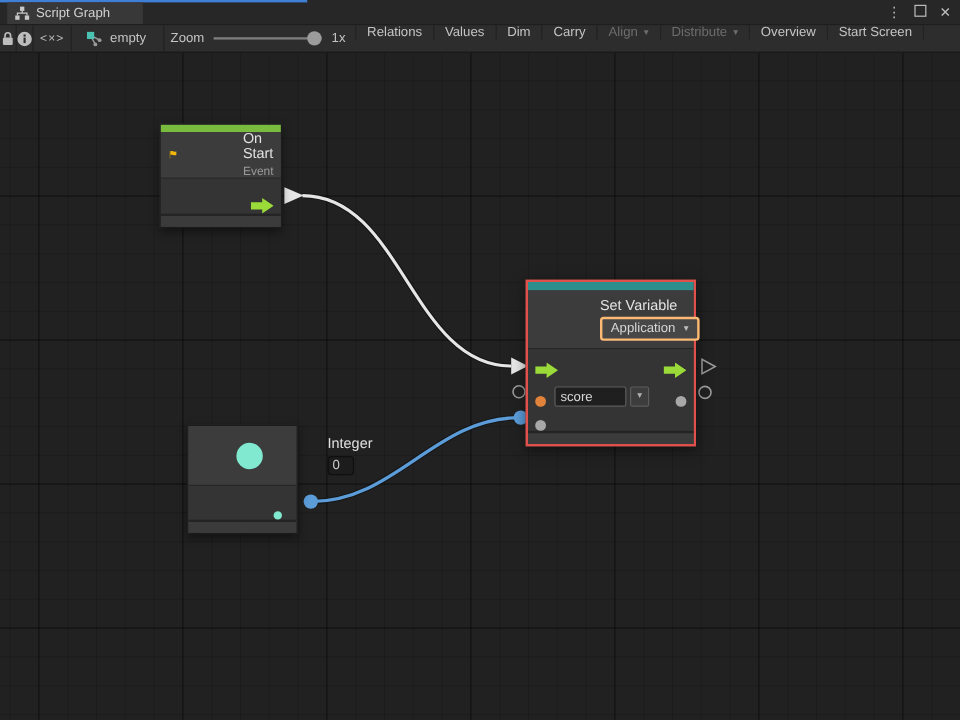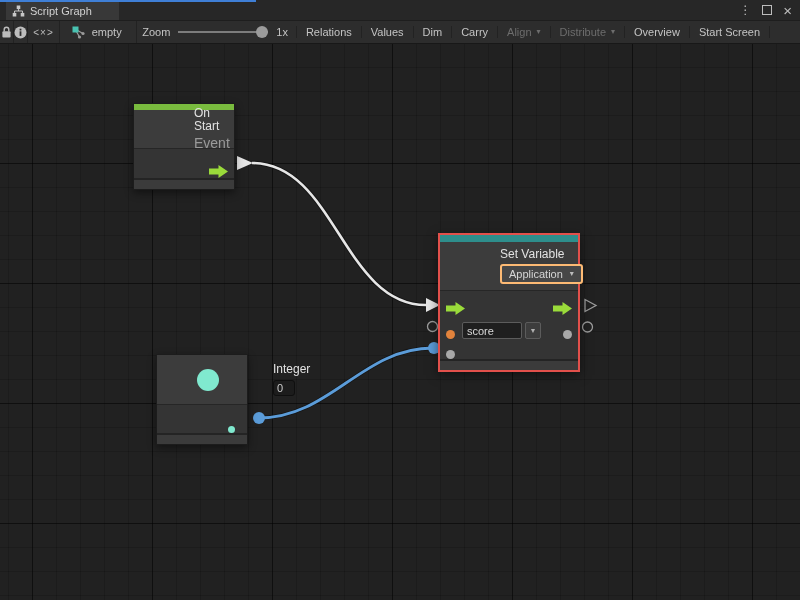--- a/index.html
+++ b/index.html
@@ -31,21 +31,21 @@
   .tb-sep{width:1px;background:#222;}
   .tb-icon-btn{display:flex;align-items:center;justify-content:center;cursor:default;}
   .tb-icon-btn.lock{width:26px;}
   .tb-icon-btn.info{width:28px;}
   .tb-icon-btn.code{width:63px;color:#bdbdbd;font-size:10px;letter-spacing:1px;}
   .breadcrumb{display:flex;align-items:center;gap:6px;padding:0 14px 0 12px;}
   .zoom-group{display:flex;align-items:center;gap:8px;padding:0 8px 0 6px;}
   .zoom-slider{position:relative;width:90px;height:14px;cursor:default;}
   .zoom-track{position:absolute;left:0;right:0;top:6px;height:2px;background:#7d7d7d;}
   .zoom-handle{position:absolute;right:0;top:1px;width:12px;height:12px;border-radius:50%;background:#9b9b9b;}
-  .tb-right{display:flex;align-items:center;margin-left:auto;margin-right:30px;}
+  .tb-right{display:flex;align-items:flex-start;margin-left:auto;margin-right:30px;}
   .tb-btn{
     display:flex;align-items:center;gap:5px;padding:0 9px;cursor:default;
     border-left:1px solid #222;white-space:nowrap;
   }
   .tb-btn:last-child{border-right:1px solid #222;}
   .tb-btn.disabled{color:#6d6d6d;}
   .dd-caret{font-size:8px;line-height:1;}
   
   .canvas{
     position:absolute;top:44px;left:0;width:800px;height:556px;
@@ -73,21 +73,21 @@
   .node.selected{border:2px solid var(--selection-red,#e2504b);box-shadow:0 3px 10px rgba(0,0,0,0.5);}
   .stripe{height:6px;}
   .stripe.green{background:var(--stripe-green,#79bb3e);}
   .stripe.teal{height:7px;background:var(--stripe-teal,#2e8e8c);}
   .node-header{
     display:flex;align-items:center;gap:6px;padding:0 6px;background:#3c3c3c;
     border-bottom:1px solid #262626;
   }
   .hdr-col{display:flex;flex-direction:column;justify-content:center;gap:3px;margin-left:48px;}
   .node-title{font-size:12px;color:#e2e2e2;line-height:1.1;}
-  .node-subtitle{font-size:14px;color:#9a9a9a;line-height:1.1;}
+  .node-subtitle{font-size:10px;color:#9a9a9a;line-height:1.1;}
   .node-body{background:#343434;}
   .prow{display:flex;align-items:flex-end;padding:0 6px;}
   .node-footer{height:9px;background:#3b3b3b;border-top:2px solid #242424;}
   .dot{display:inline-block;width:9px;height:9px;border-radius:50%;}
   .dot.orange{background:var(--port-orange,#e2833c);}
   .dot.gray{background:var(--port-gray,#a8a8a8);}
   .dot.mint{width:7px;height:7px;background:var(--mint,#7fe8cf);}
   .push-right{margin-left:auto;}
   
   .node.on-start{left:133px;top:59px;width:102px;}

